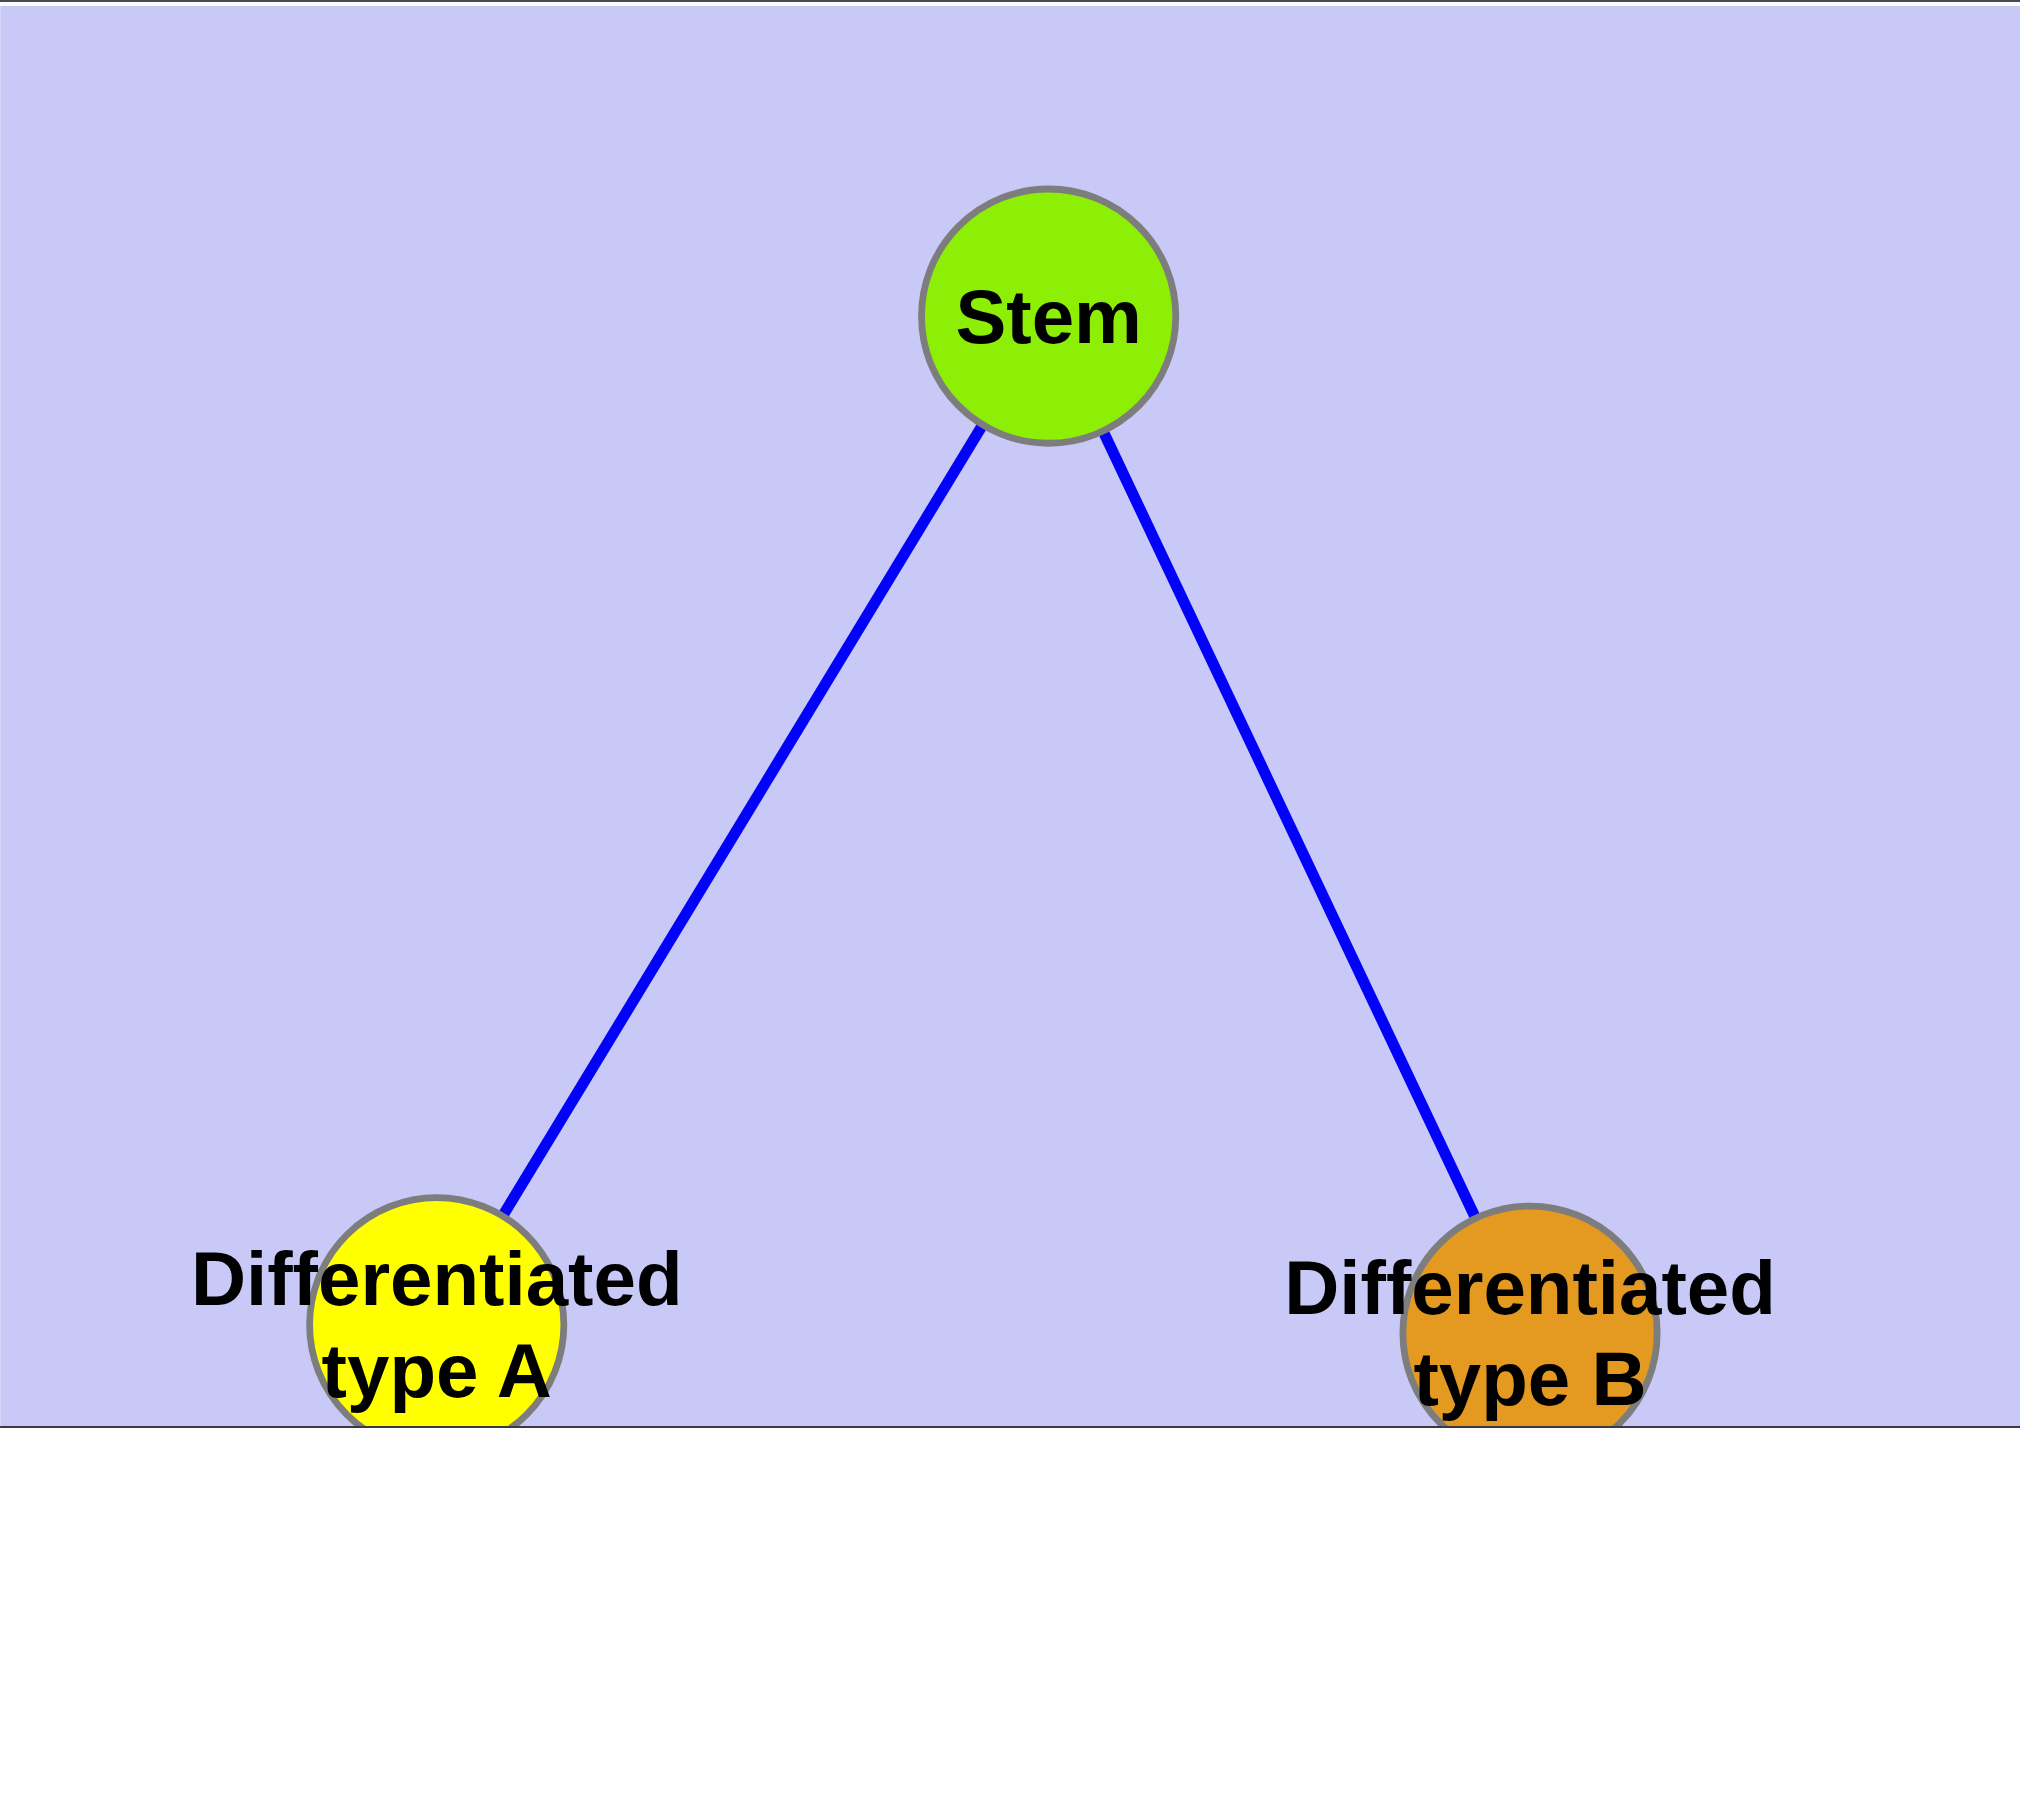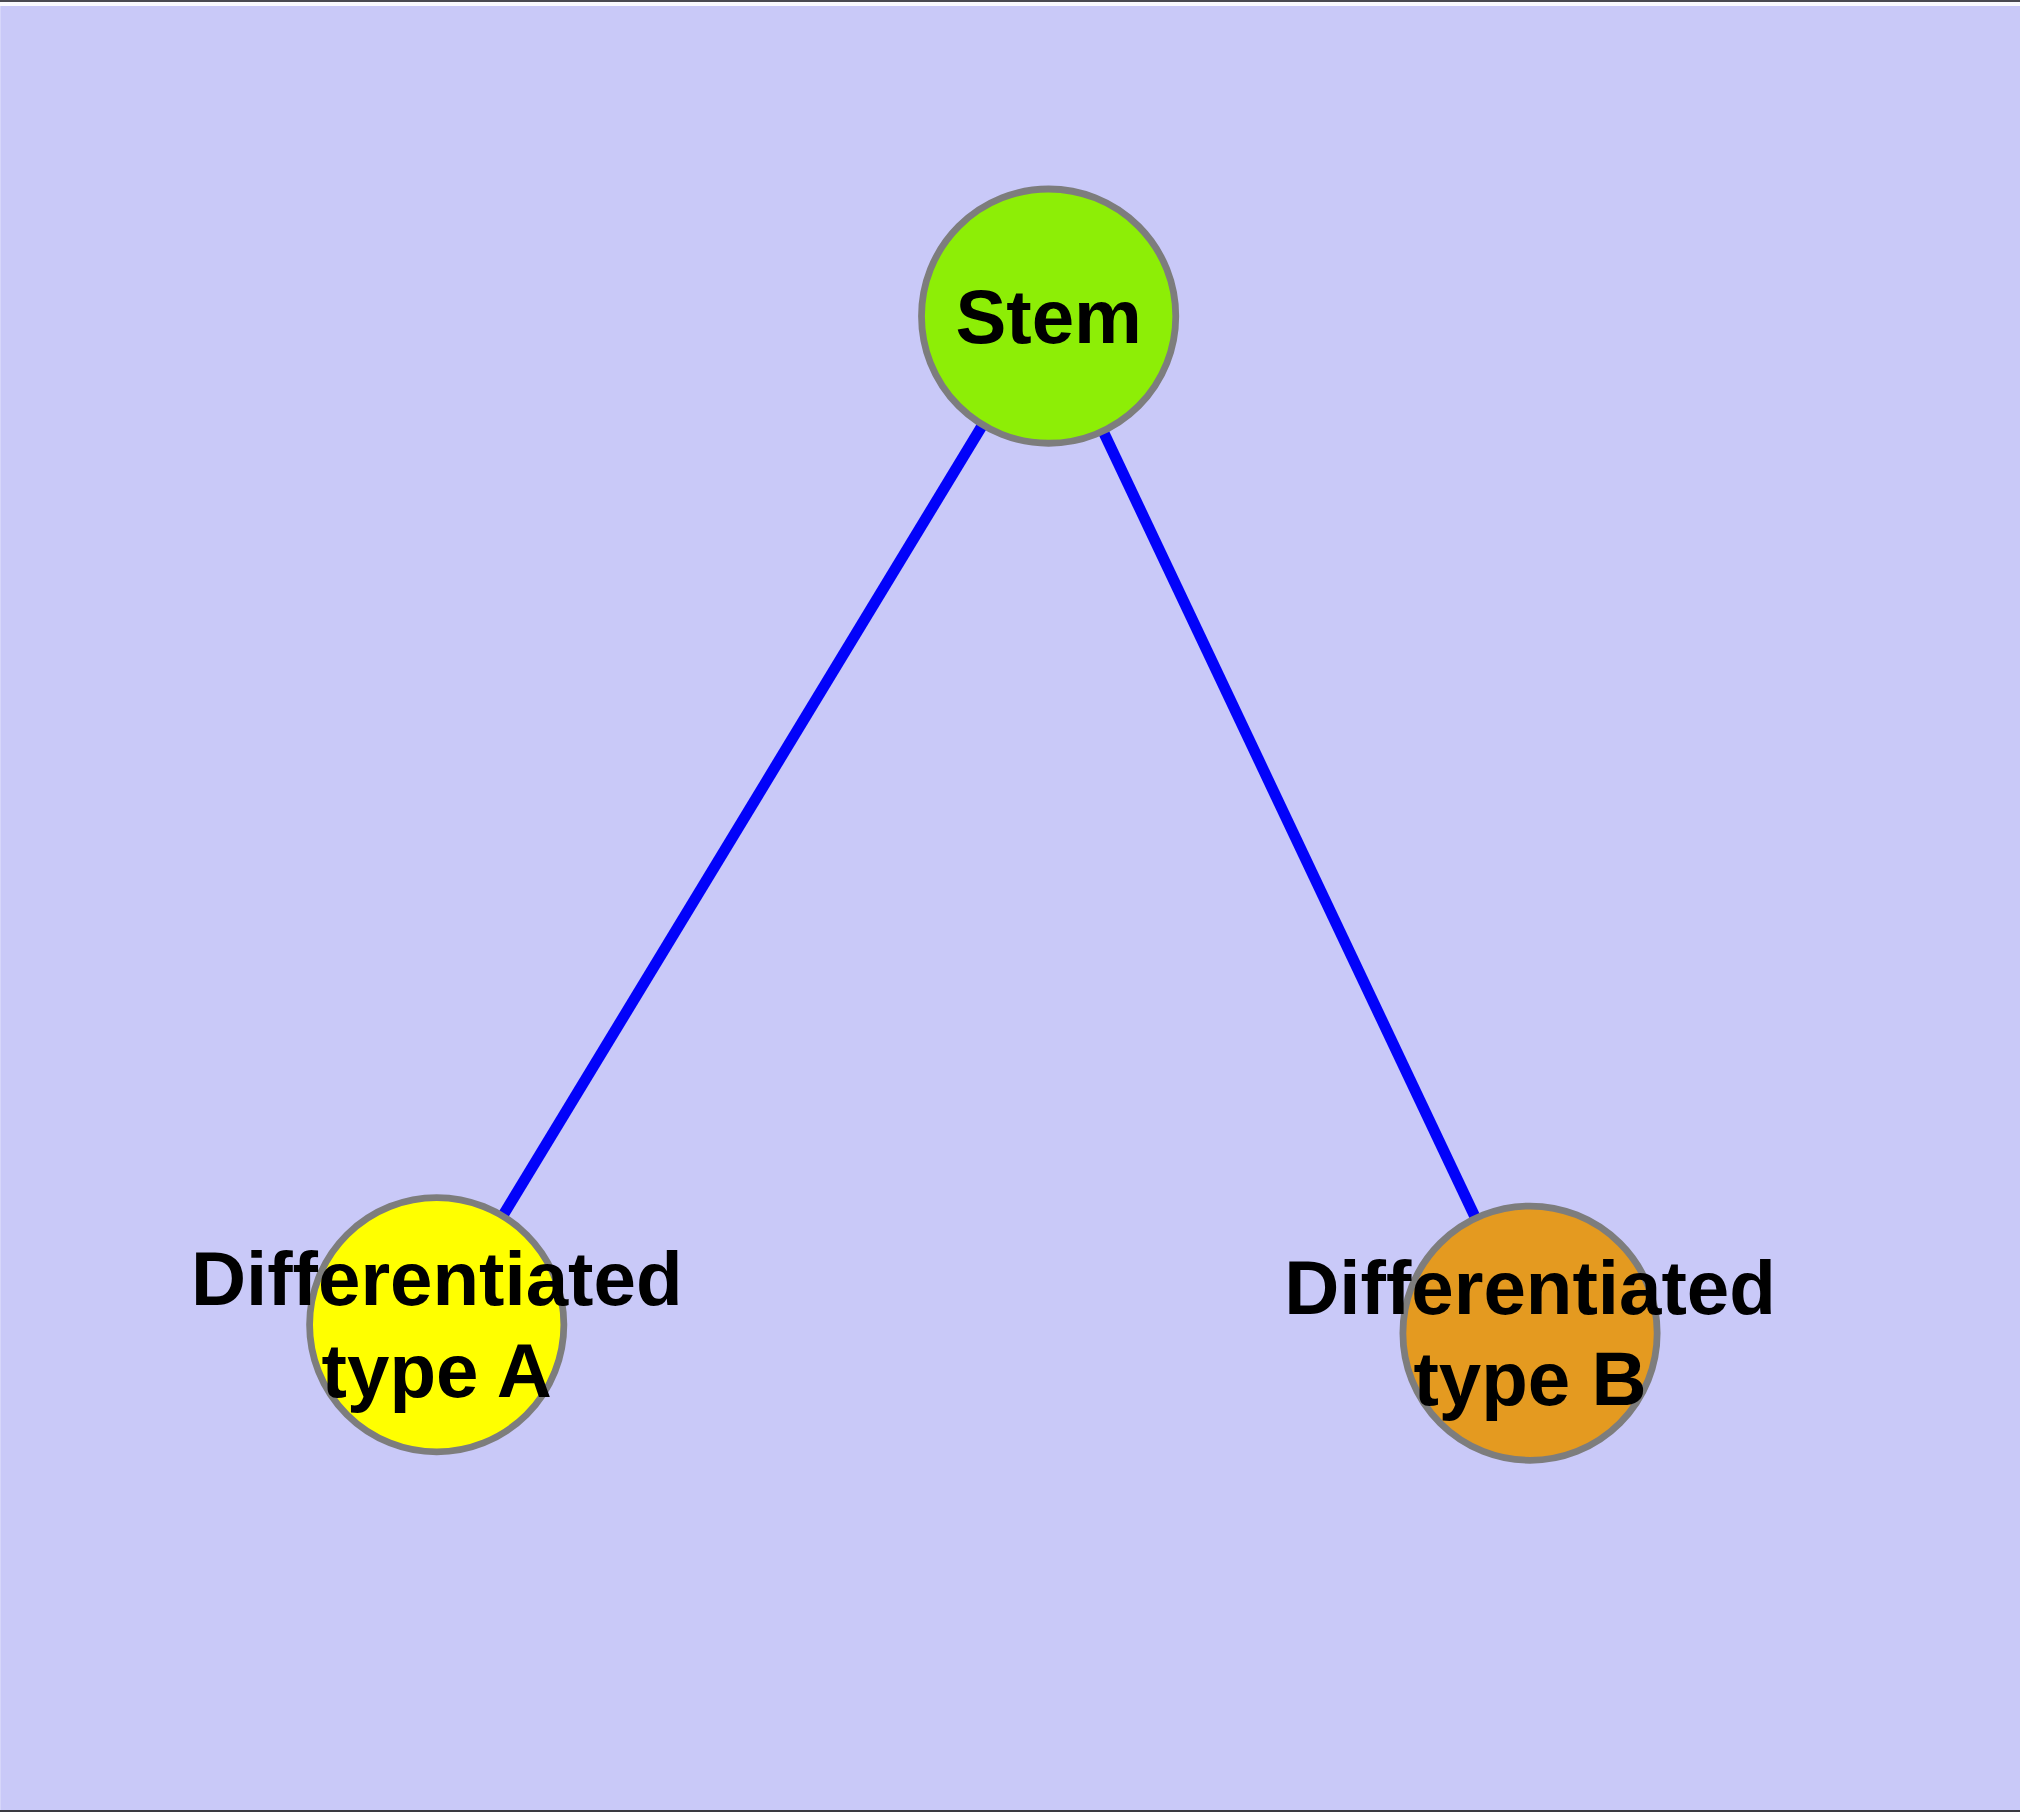--- a/index.html
+++ b/index.html
@@ -3,21 +3,21 @@
 <meta charset="utf-8">
 <style>
   html, body {
     margin: 0;
     padding: 0;
     background: #ffffff;
   }
   .stage {
     position: relative;
     width: 2021px;
-    height: 1812px;
+    height: 1428px;
     overflow: hidden;
     font-family: "Liberation Sans", sans-serif;
   }
   .frame-top-edge {
     position: absolute;
     top: 0; left: 0;
     width: 100%; height: 1.7px;
     background: #4a4a52;
     z-index: 3;
   }

